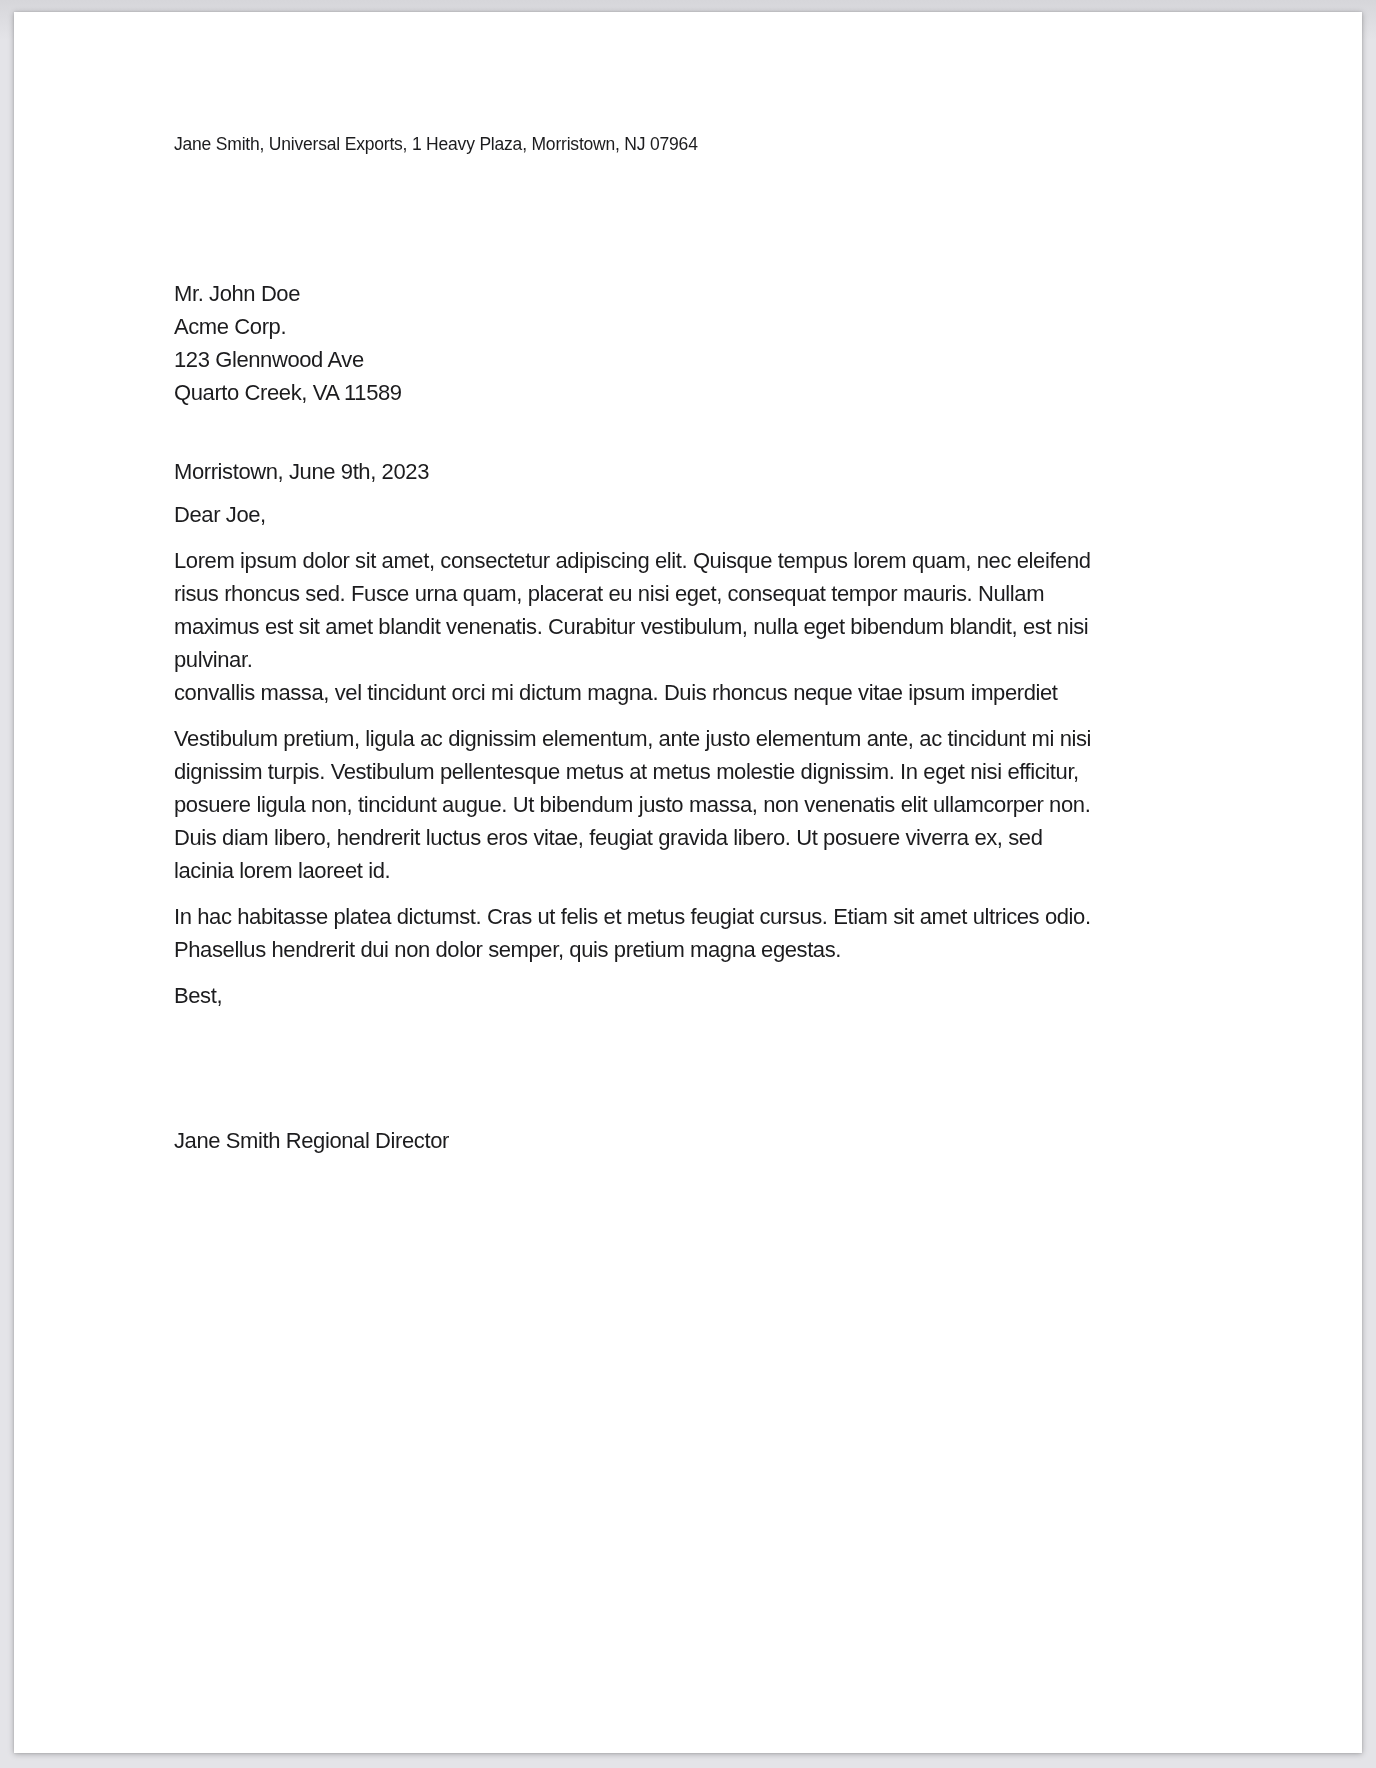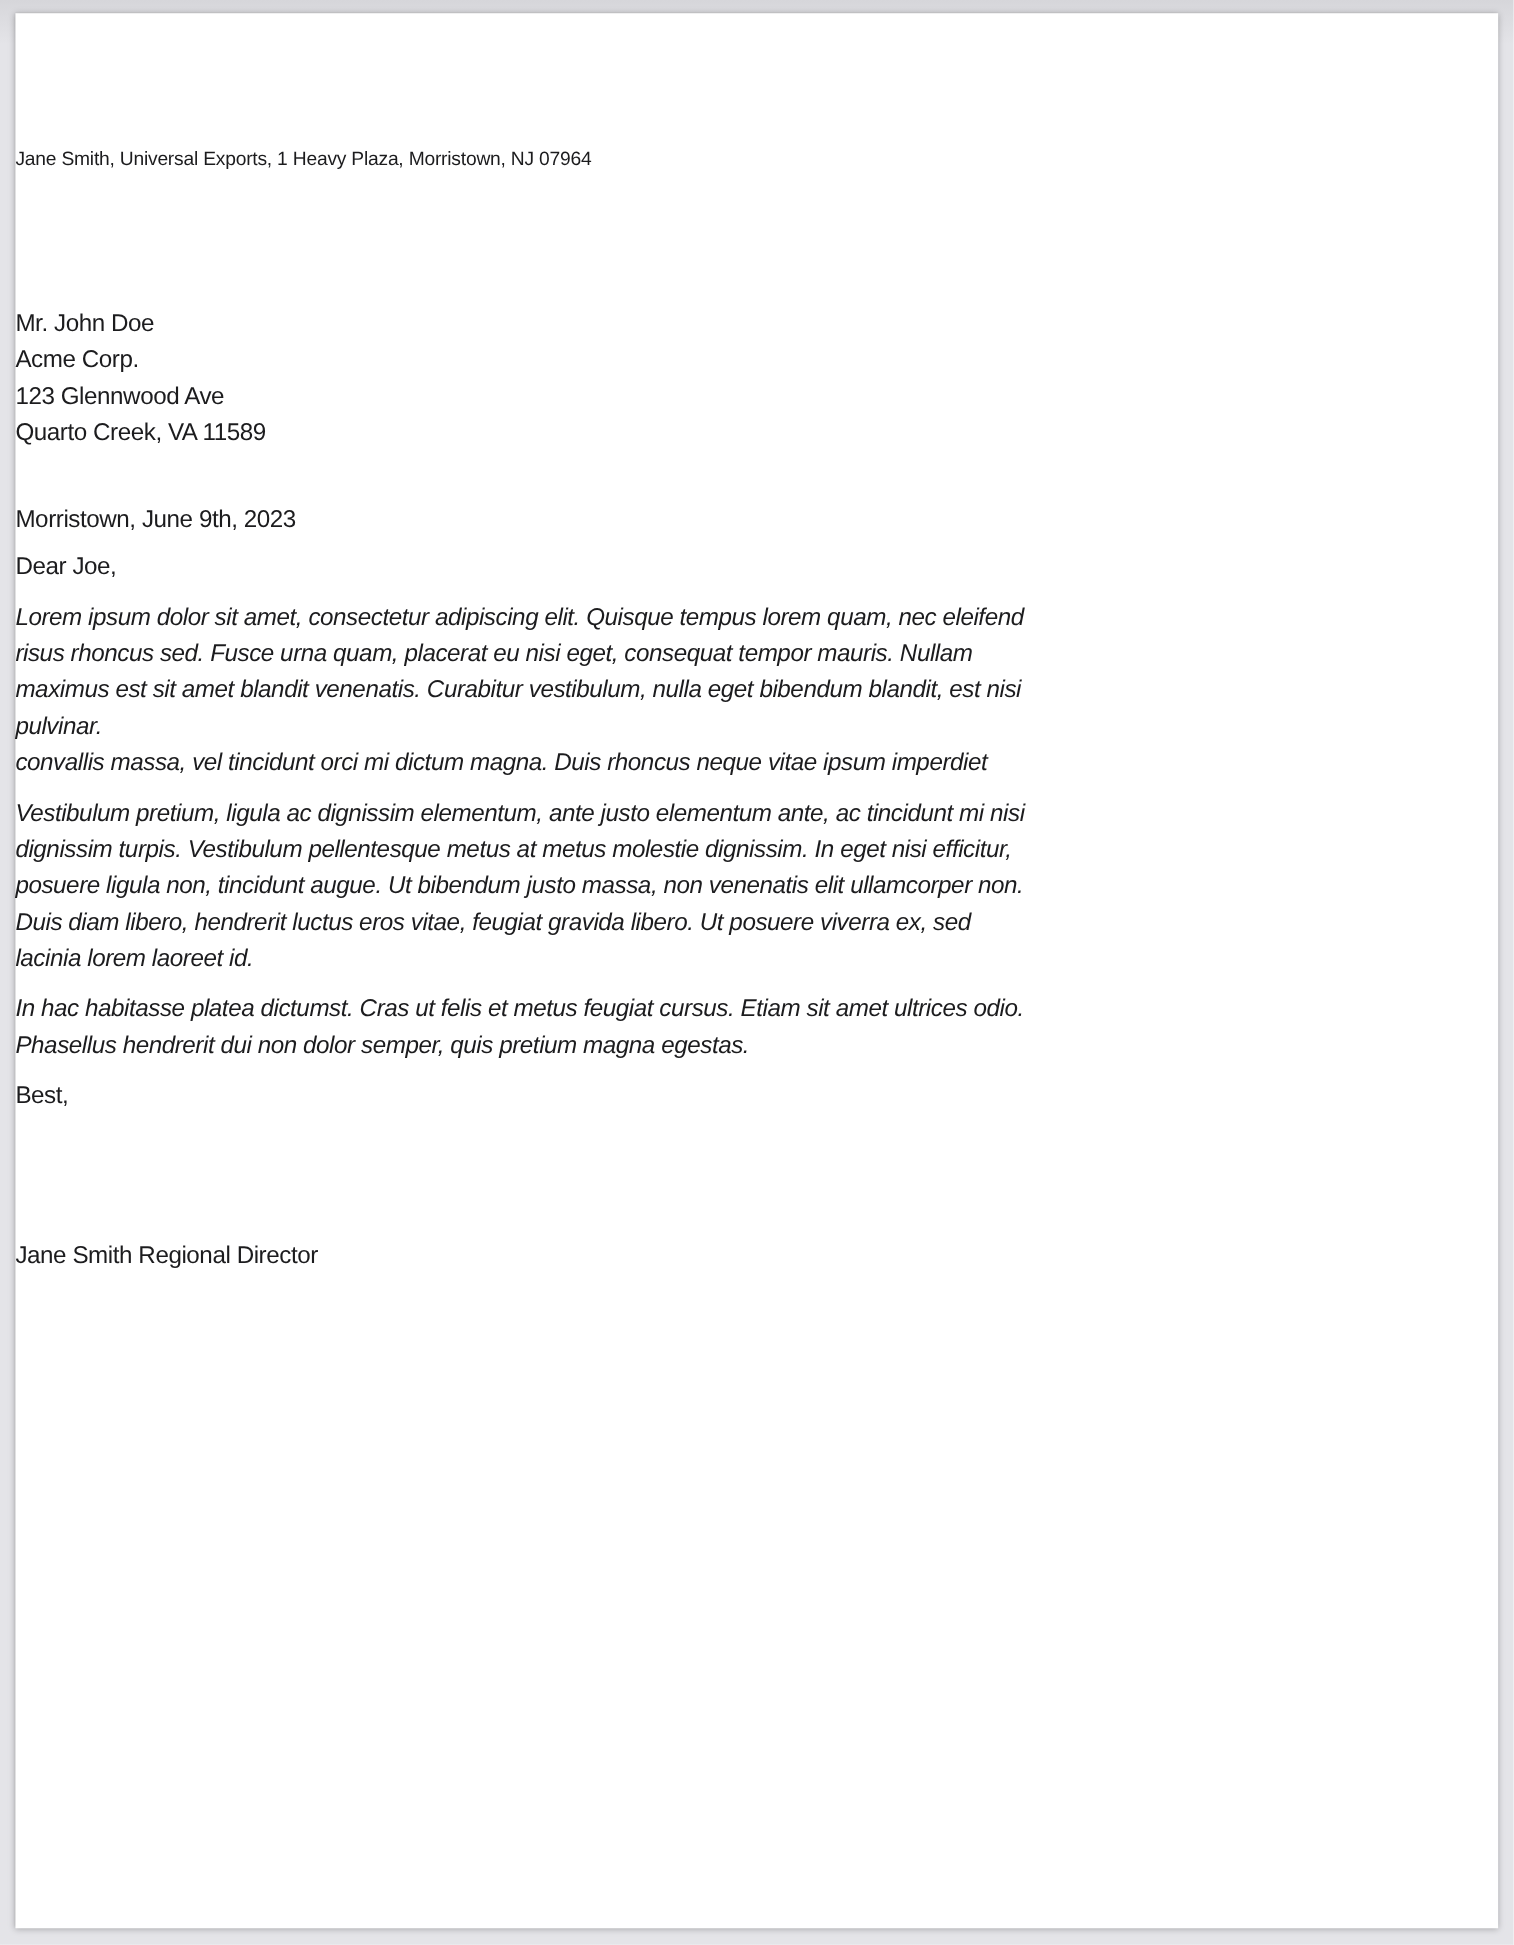--- a/index.html
+++ b/index.html
@@ -13,39 +13,40 @@
     position: relative;
   }
   .page {
     position: absolute;
     left: 14px; top: 12px;
     width: 1348px; height: 1741px;
     background: #ffffff;
     box-shadow: 0 1px 6px rgba(0,0,0,0.28), 0 0 2px rgba(0,0,0,0.12);
   }
   .content {
+    padding-left: 160px;
     padding-right: 162px;
     color: #1c1c1e;
     font-size: 22px;
     line-height: 33px;
     letter-spacing: -0.4px;
   }
   .line, .nowrap { white-space: nowrap; }
   .sender-line {
     margin-top: 120px;
     font-size: 17.5px;
     line-height: 24px;
     letter-spacing: -0.2px;
     white-space: nowrap;
   }
   .recipient-block { margin-top: 121px; }
   .date-row { margin-top: 46px; text-align: left; }
   .subject-line { margin-top: 139px; font-weight: bold; }
   .salutation { margin-top: 10px; }
-  .para { margin-top: 13px; font-style: italic; }
+  .para { margin-top: 13px; }
   .closing { margin-top: 13px; }
   .signature-line { margin-top: 112px; }
 </style>
 </head>
 <body>
 
 <div class="page">
   <div class="content">
 
     <div class="sender-line">Jane Smith, Universal Exports, 1 Heavy Plaza, Morristown, NJ 07964</div>

